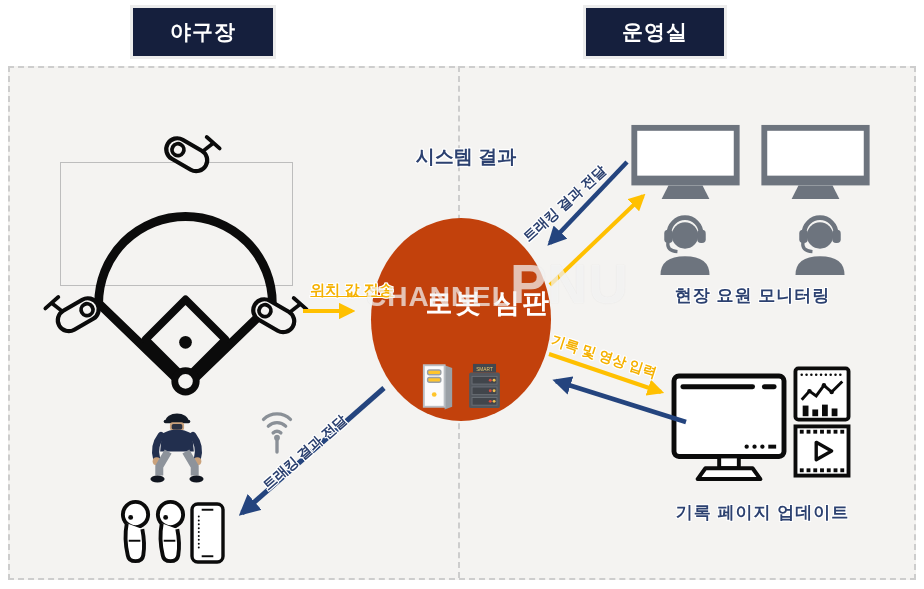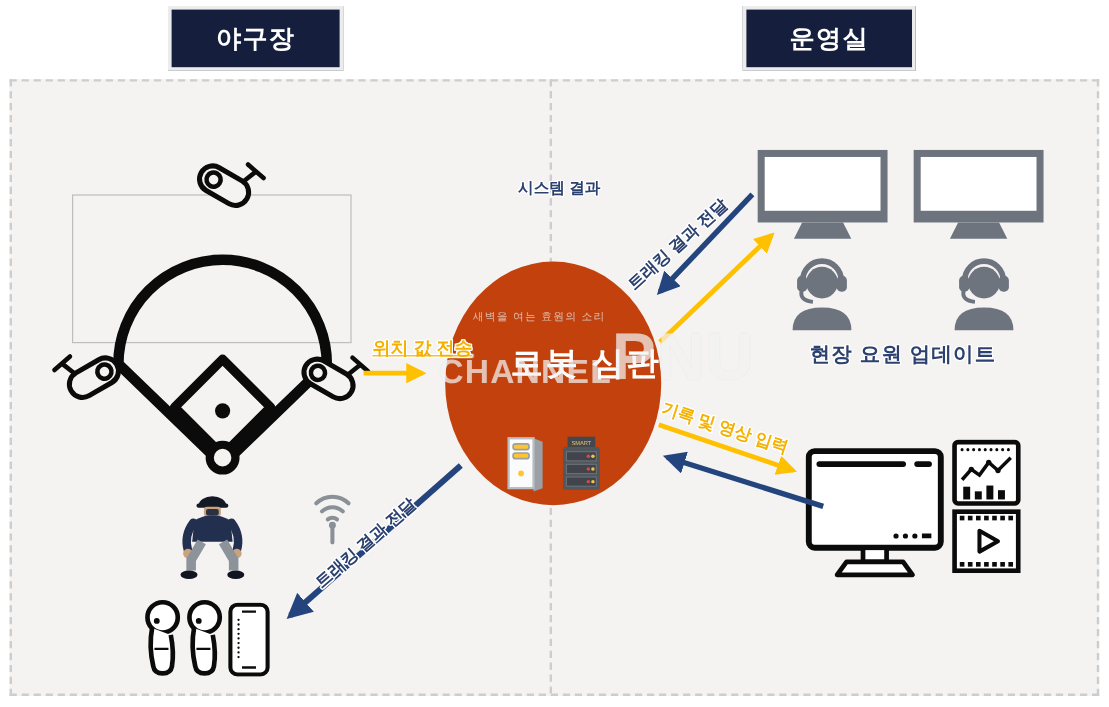--- a/index.html
+++ b/index.html
@@ -5,22 +5,22 @@
   html,body{margin:0;padding:0;background:#fff;}
   #stage{position:relative;width:924px;height:589px;background:#fff;
          font-family:"Liberation Sans",sans-serif;overflow:hidden;}
   .panel-outer{position:absolute;left:8px;top:66px;width:904px;height:510px;
          background:#f4f3f1;border:2px dashed #cdcdcd;z-index:0;}
   .divider-v{position:absolute;left:458px;top:66px;height:512px;width:0;
          border-left:2px dashed #cdcdcd;z-index:1;}
   .hdr{position:absolute;height:48px;background:#151f3d;border:3px solid #ececec;
        color:#fff;font-size:21px;font-weight:bold;display:flex;align-items:center;
        justify-content:center;z-index:6;letter-spacing:1px;}
-  #hdr-stadium{left:140px;top:5px;width:140px;justify-content:center;}
-  #hdr-ops{left:619px;top:5px;width:138px;}
+  #hdr-stadium{left:130px;top:5px;width:140px;justify-content:center;}
+  #hdr-ops{left:583px;top:5px;width:138px;}
   
   #server-circle{position:absolute;left:371px;top:218px;width:180px;height:203px;
        border-radius:50%;background:#c2410c;z-index:2;text-align:right;}
   #server-circle .t{color:#fff;font-size:27px;font-weight:800;line-height:38px;
        letter-spacing:2px;padding-top:66px;}
   
   .flab{position:absolute;z-index:5;font-weight:bold;text-align:center;
         text-shadow:-1px -1px 0 #fff,1px -1px 0 #fff,-1px 1px 0 #fff,1px 1px 0 #fff,
                     0 -1px 0 #fff,0 1px 0 #fff,-1px 0 0 #fff,1px 0 0 #fff;}
   .navy-t{color:#2c4170;}
@@ -275,33 +275,33 @@
     <line x1="303" y1="311" x2="352" y2="311" stroke="#ffc000" stroke-width="4" marker-end="url(#ah-y)"></line>
     <line x1="550" y1="285" x2="643" y2="196" stroke="#ffc000" stroke-width="4" marker-end="url(#ah-y)"></line>
     <line x1="627" y1="162" x2="550" y2="243" stroke="#24447e" stroke-width="4.5" marker-end="url(#ah-n)"></line>
     <line x1="549" y1="354" x2="661" y2="392" stroke="#ffc000" stroke-width="4" marker-end="url(#ah-y)"></line>
     <line x1="686" y1="422" x2="556" y2="381" stroke="#24447e" stroke-width="4.5" marker-end="url(#ah-n)"></line>
     <line x1="384" y1="388" x2="242" y2="513" stroke="#24447e" stroke-width="5" marker-end="url(#ah-n)"></line>
   </svg>
 
   <div class="flab yellow-t" style="left:296px;top:281px;width:112px;font-size:15px;text-decoration:underline;">위치 값 전송</div>
 
-  <div class="flab navy-t" style="left:396px;top:146px;width:140px;font-size:13px;line-height:22px;">
+  <div class="flab navy-t" style="left:396px;top:146px;width:140px;font-size:19px;line-height:22px;">
     <div>시스템 결과</div>
   </div>
 
   <div class="flab navy-t" style="left:503px;top:195px;width:124px;font-size:14px;transform:rotate(-42deg);">트래킹 결과 전달</div>
 
   <div class="flab yellow-t" style="left:543px;top:348px;width:122px;font-size:14px;transform:rotate(18deg);">기록 및 영상 입력</div>
 
   <div class="flab navy-t" style="left:243px;top:444px;width:124px;font-size:14px;transform:rotate(-41deg);">트래킹 결과 전달</div>
 
-  <div class="cap" style="left:640px;top:284px;width:225px;">현장 요원 업데이트</div>
+  <div class="cap" style="left:640px;top:284px;width:225px;">현장 요원 모니터링</div>
+  <div class="cap" style="left:650px;top:501px;width:225px;">기록 페이지 업데이트</div>
 
   <div id="watermark">
-    <div id="wm-slogan">새벽을 여는 효원의 소리</div>
     <div id="wm-brand">
       <span class="b1">CHANNEL</span>
       <span class="b2">PNU</span>
     </div>
   </div>
 
 </div>
 
 </body></html>

